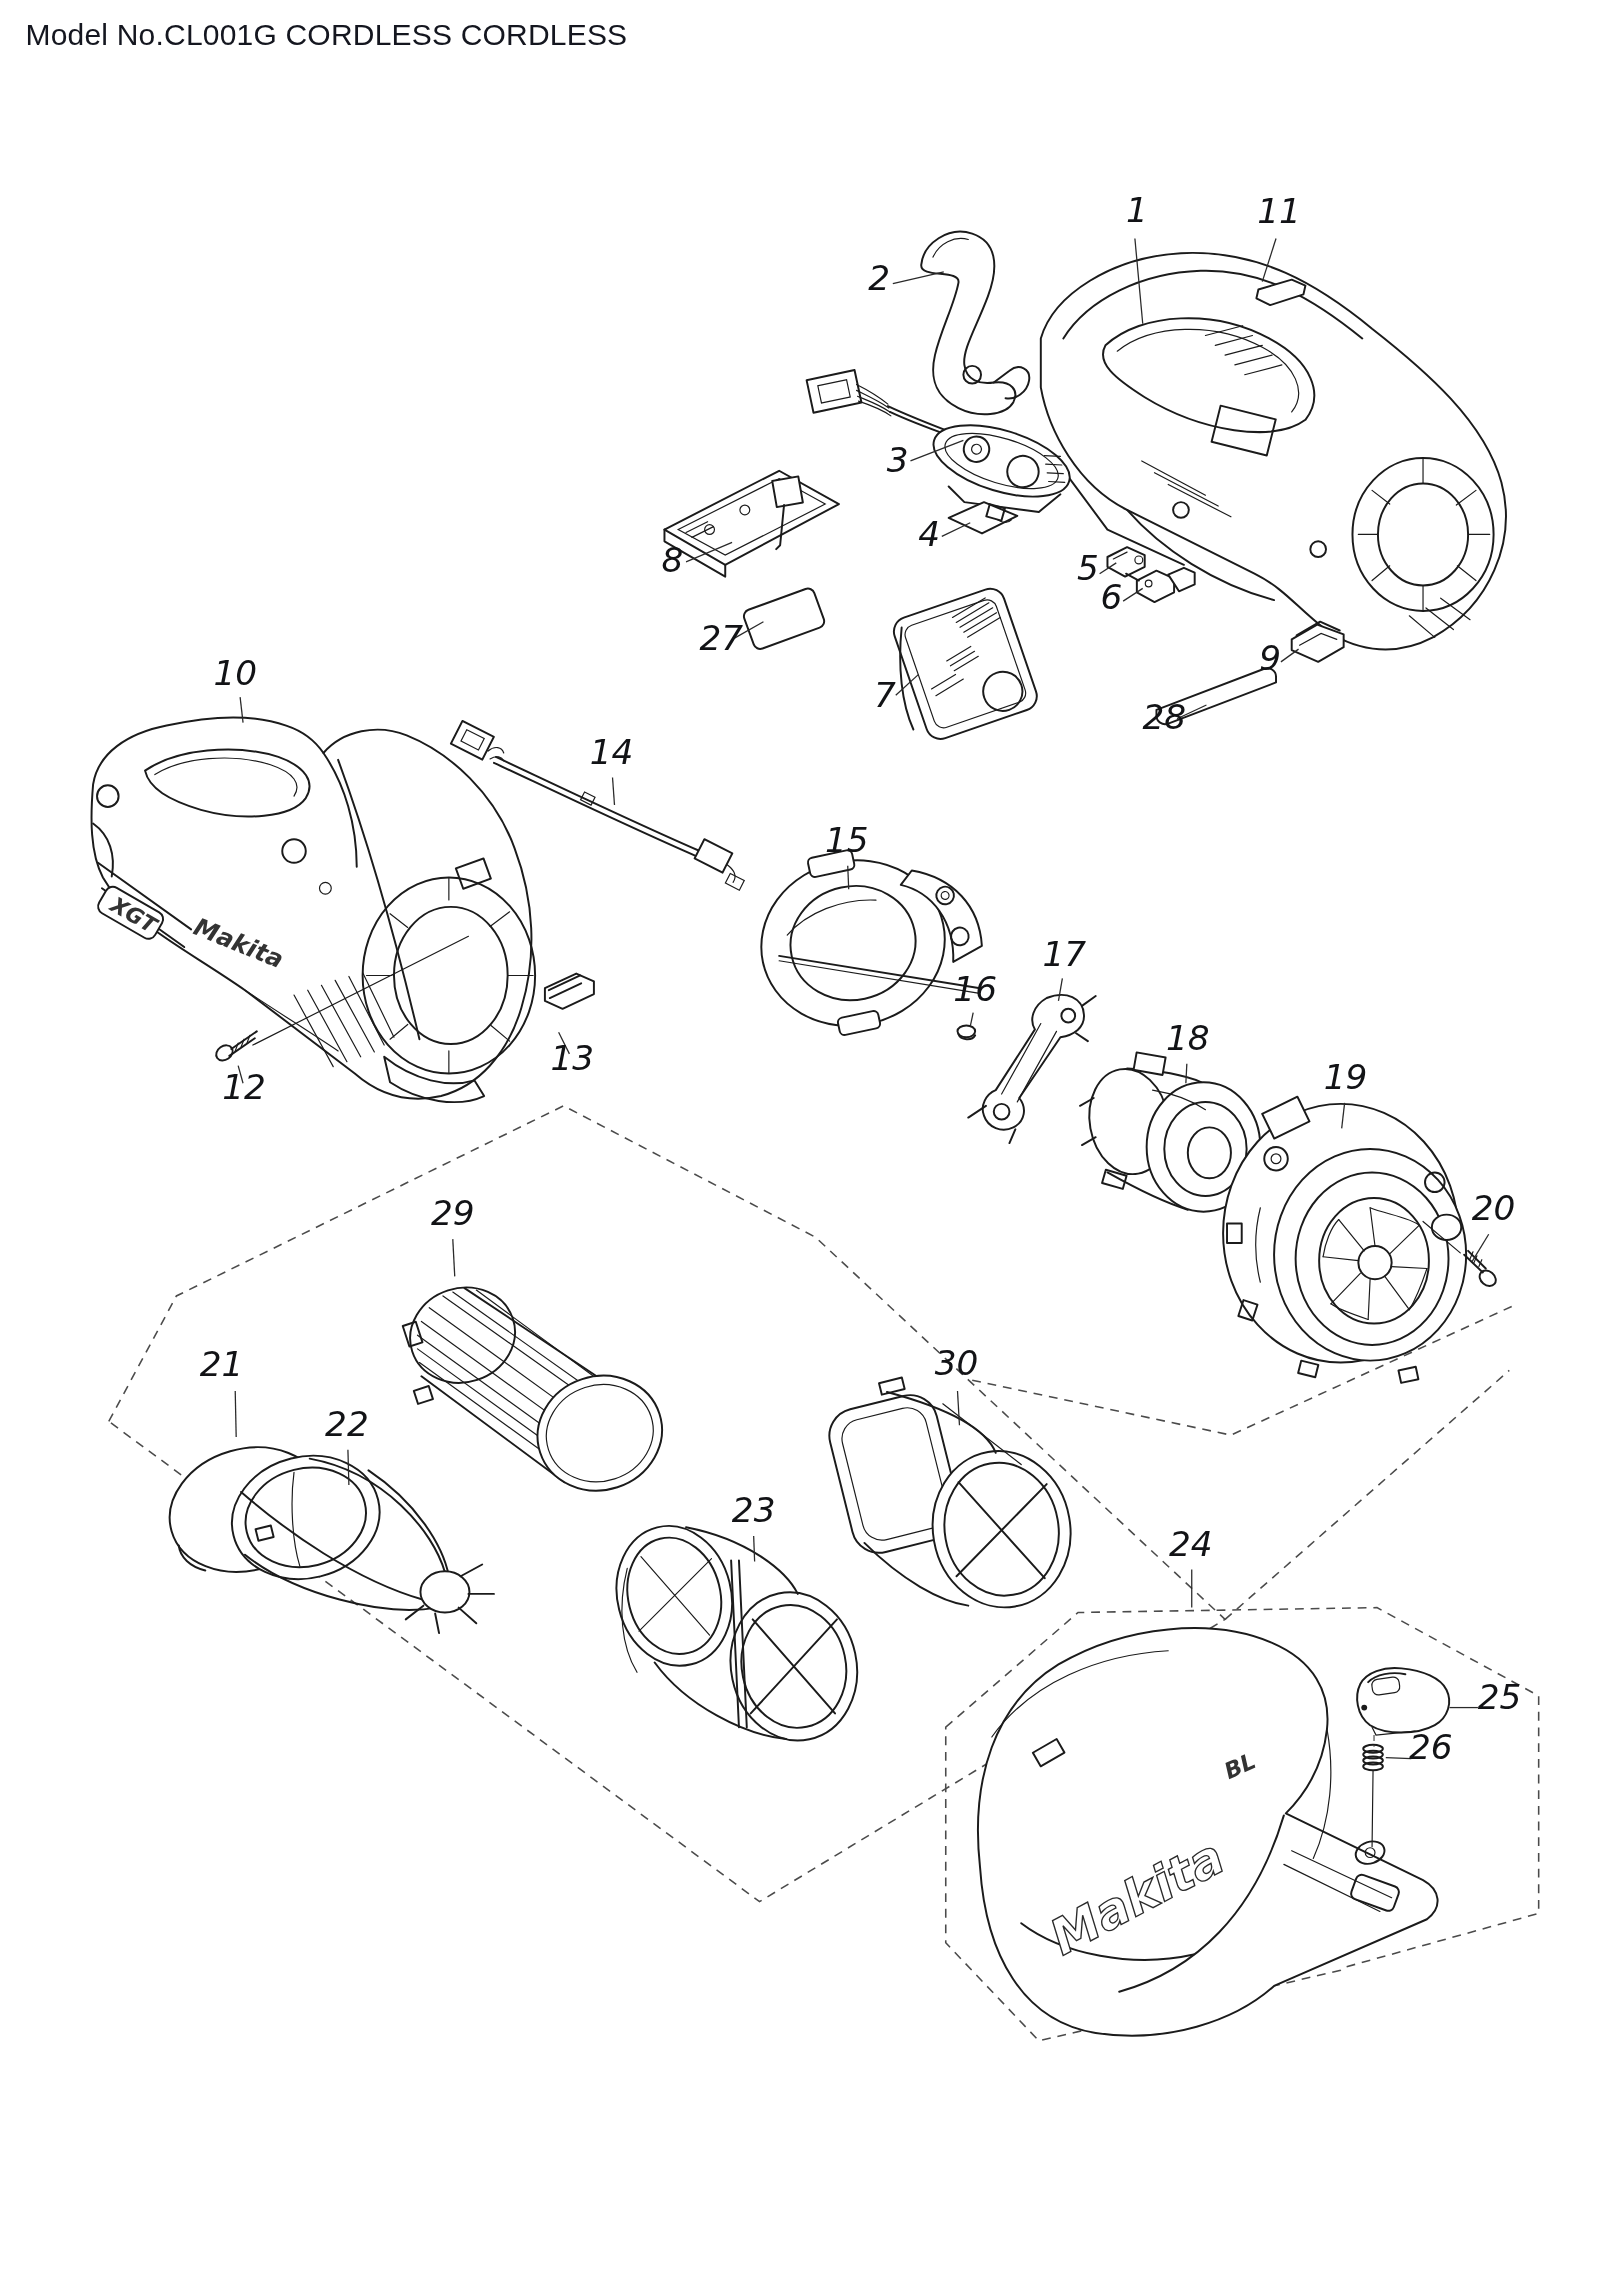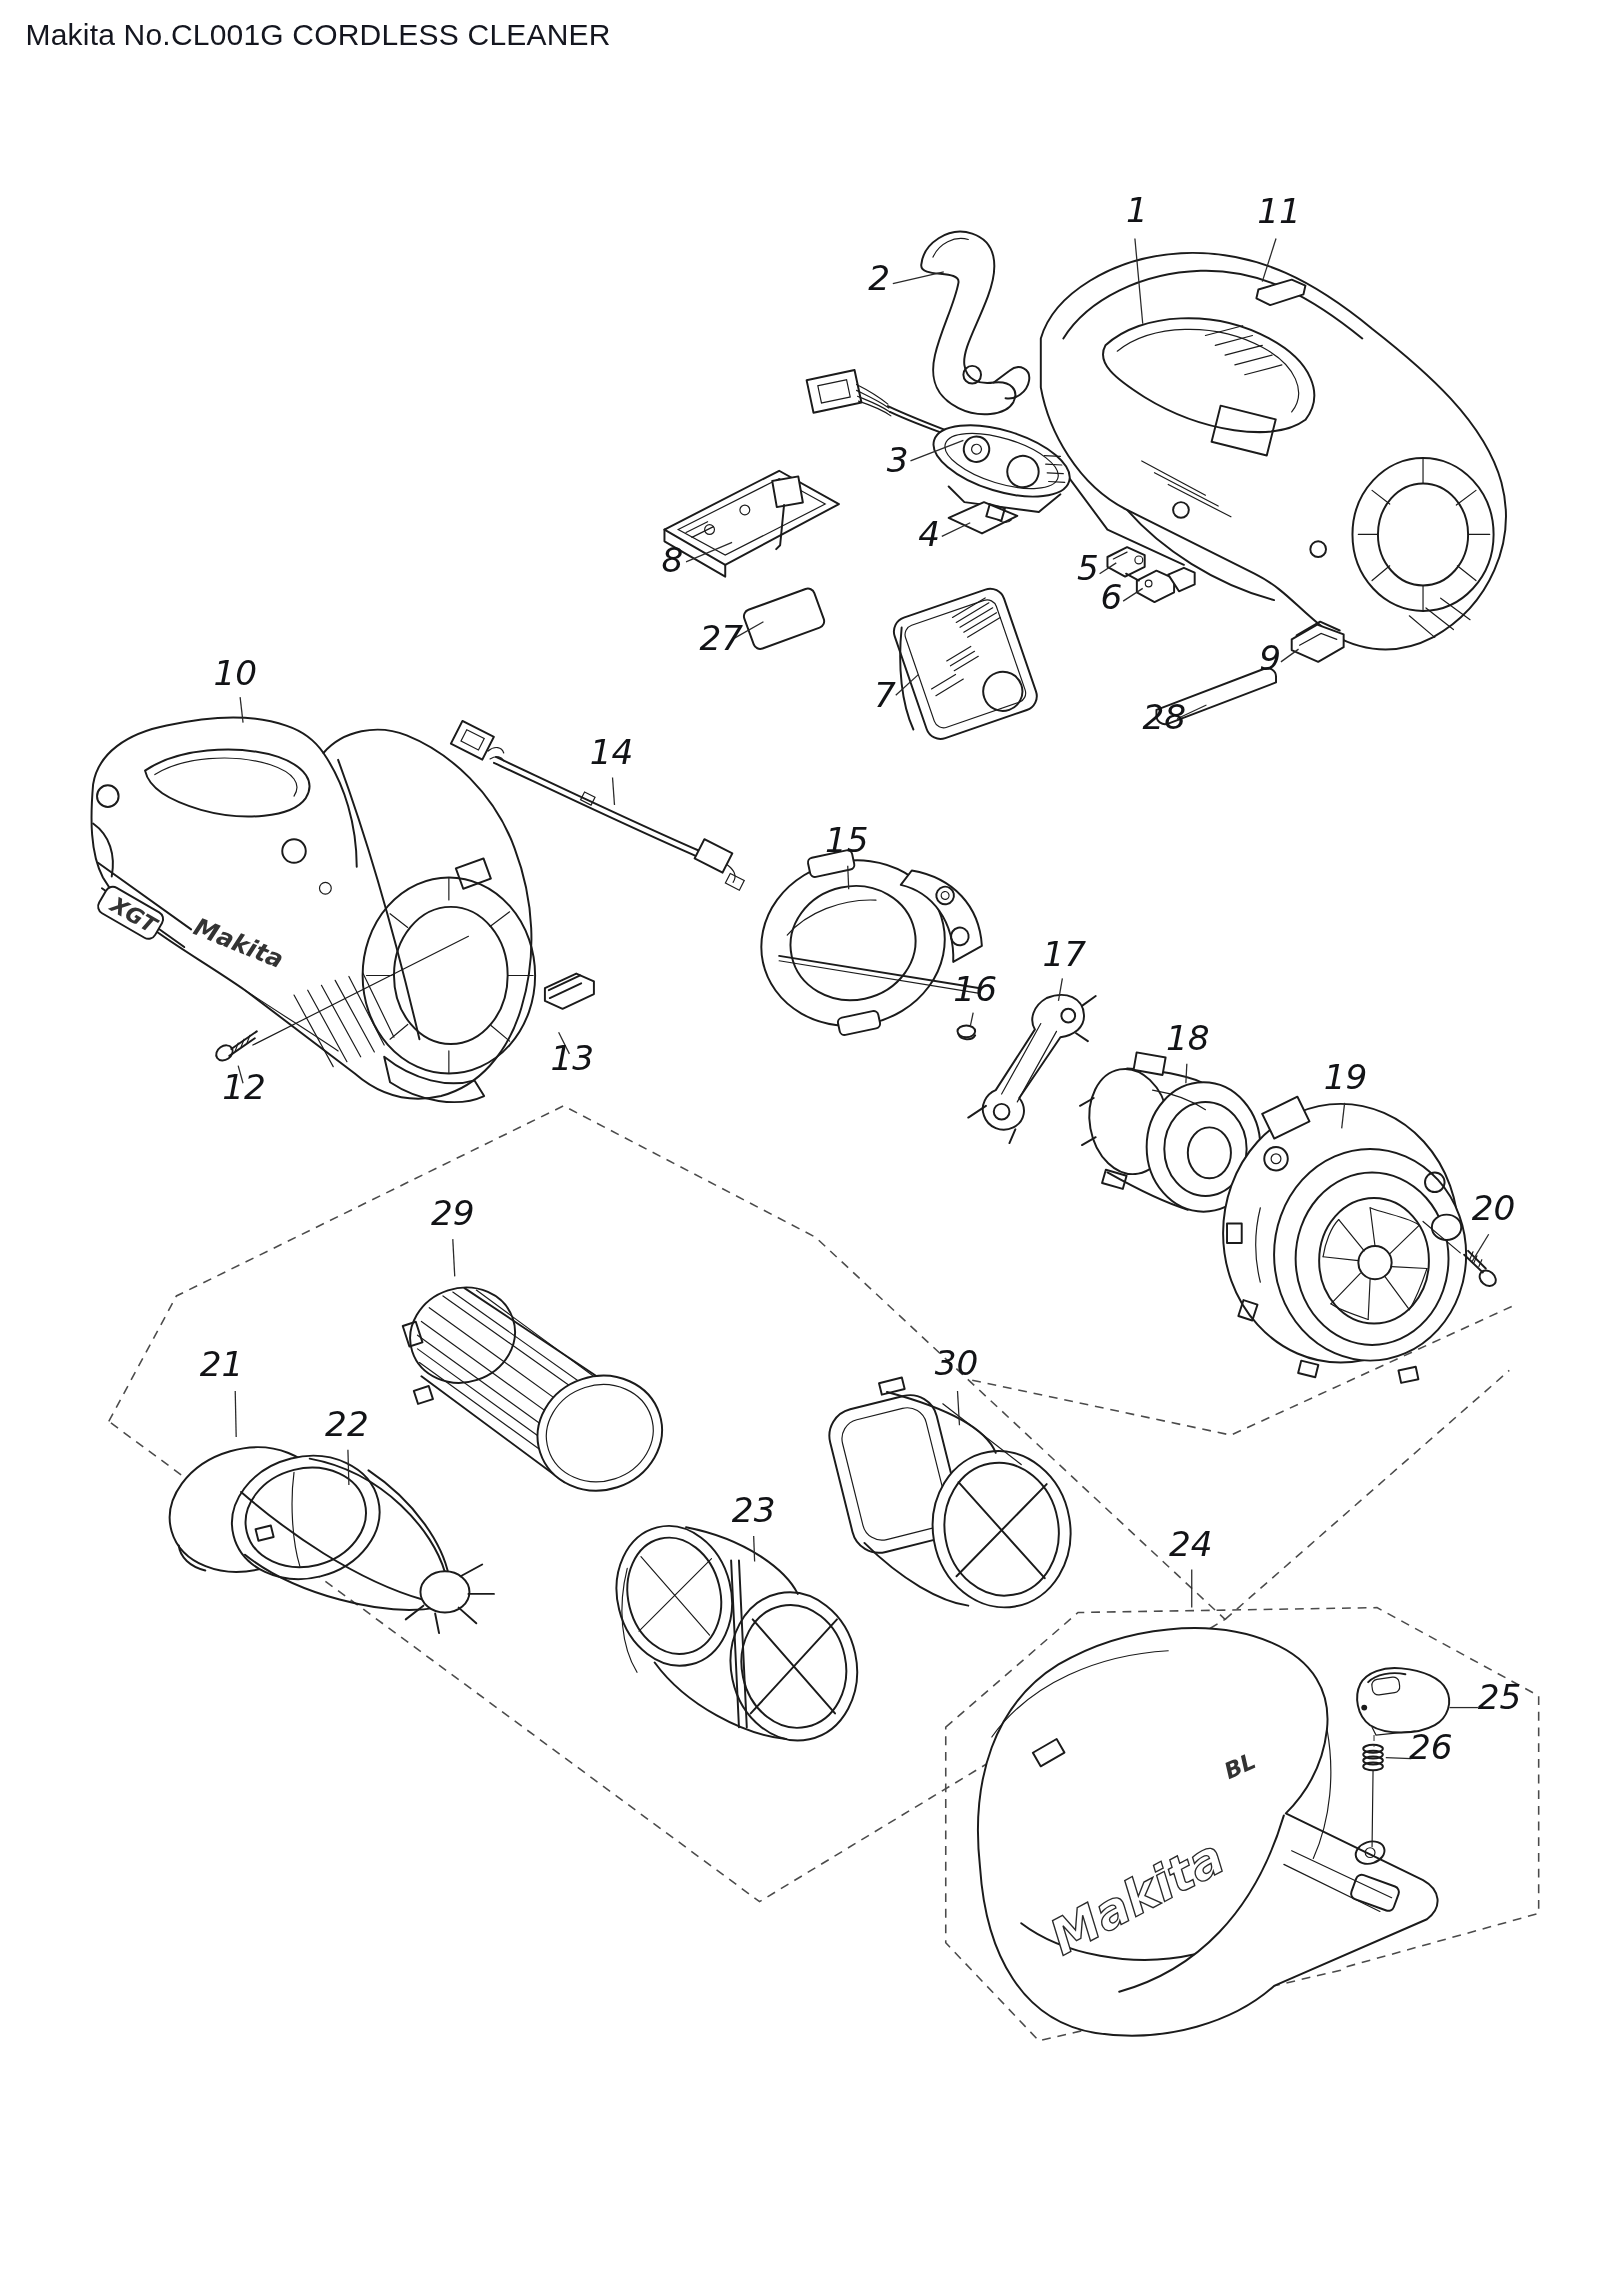--- a/index.html
+++ b/index.html
@@ -20,21 +20,21 @@
           font-size:35px;fill:#121316;}
   .leader{stroke:#2a2a2a;stroke-width:1.3;fill:none;}
   .logo{font-family:"DejaVu Sans", sans-serif;font-style:italic;font-weight:bold;
         fill:#ffffff;stroke:#2b2b2b;stroke-width:1.4;}
   .logosm{font-family:"DejaVu Sans", sans-serif;font-style:italic;font-weight:bold;fill:#333;}
 </style>
 </head>
 <body>
 
 <div class="page">
-  <div class="title">Makita No.CL001G CORDLESS CLEANER</div>
+  <div class="title">Model No.CL001G CORDLESS CORDLESS</div>
 
   <svg width="1621" height="2293" viewBox="0 0 1654 2339" xmlns="http://www.w3.org/2000/svg">
 
     <g>
       <path class="dash" d="M111,1450 L180,1322 L575,1128 L832,1262 L1250,1652 L775,1940 Z"></path>
       <path class="dash" d="M992,1408 L1256,1464 L1544,1332"></path>
       <path class="dash" d="M1250,1652 L1540,1398"></path>
     </g>
     <g>
       <path class="dash" d="M965,1762 L1100,1645 L1405,1640 L1570,1730 L1570,1952 L1372,2007 L1368,2010 L1060,2082 L965,1982 Z" transform="translate(0,0)"></path>

